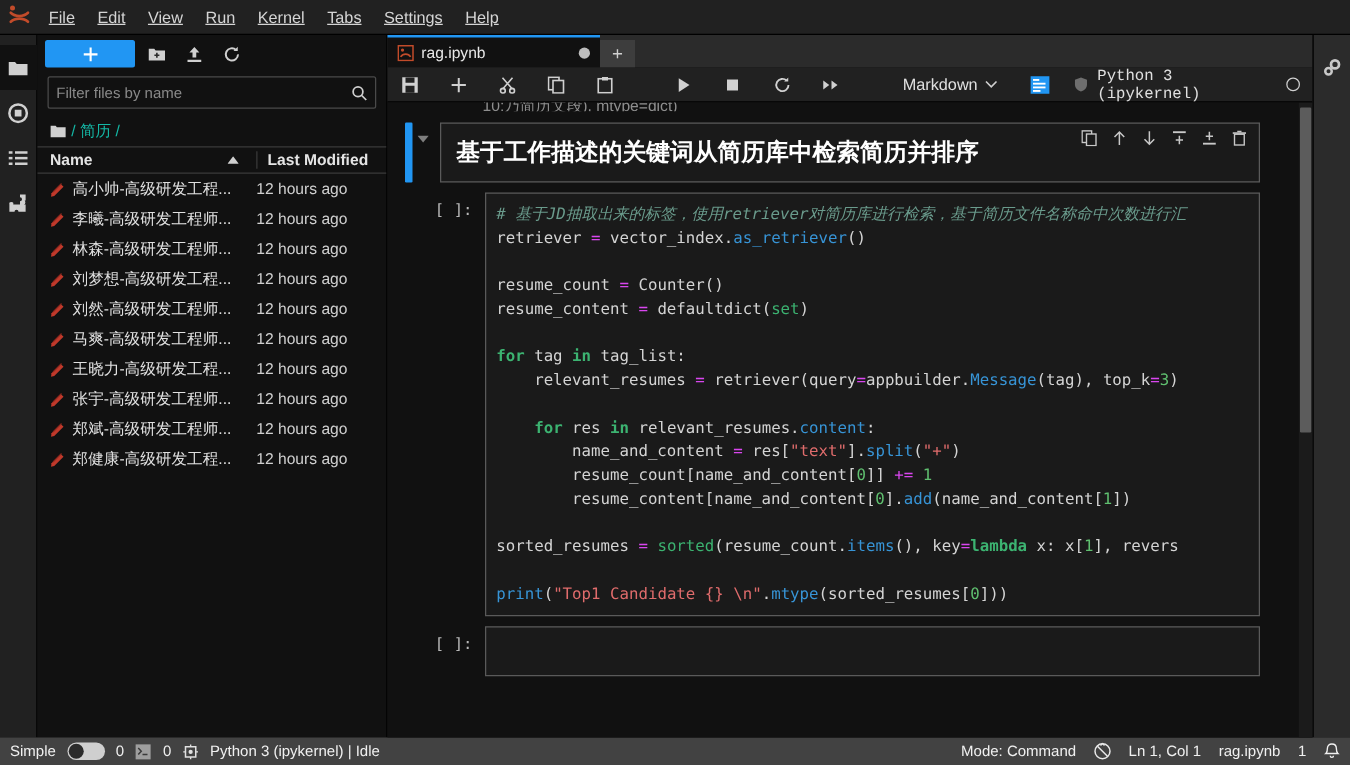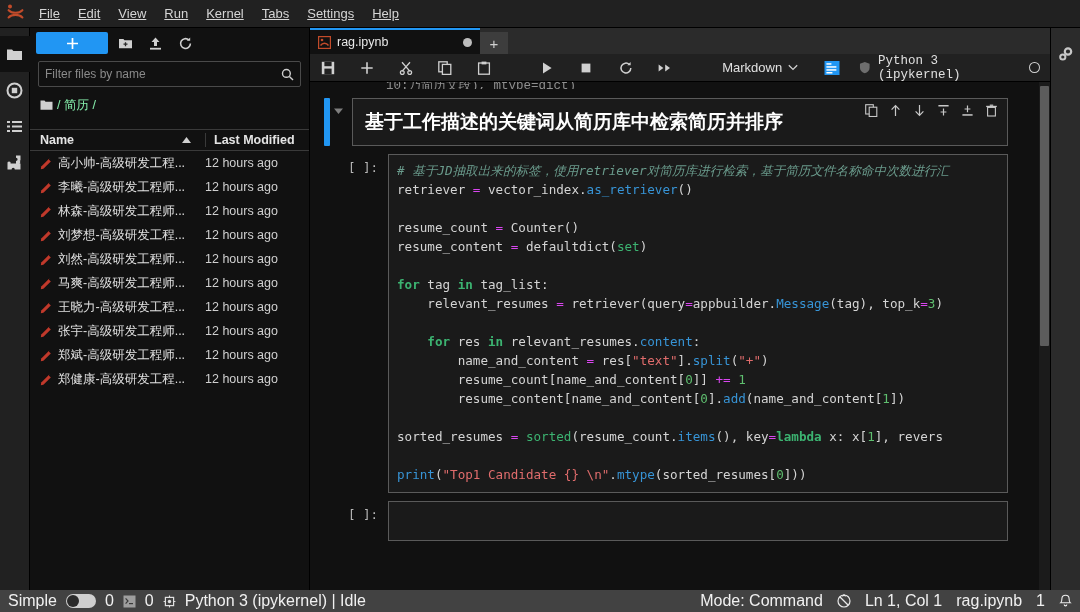--- a/index.html
+++ b/index.html
@@ -55,26 +55,26 @@
     margin: 3px 8px 6px 8px; height: 26px; border: 1px solid #4a4a4a; border-radius: 2px;
     display: flex; align-items: center; padding: 0 6px; background: #111;
   }
   .fb-filter input {
     flex: 1 1 auto; background: transparent; border: none; outline: none;
     color: #bdbdbd; font-size: 12px; font-family: "Liberation Sans", sans-serif;
   }
   .fb-filter input::placeholder { color: #8a8a8a; }
   .fb-crumbs {
     height: 24px; display: flex; align-items: center; gap: 4px; padding: 0 10px;
-    color: #86efac; font-size: 12.5px;
+    color: #14b8a6; font-size: 12.5px;
   }
   .fb-header {
     display: flex; height: 22px; align-items: center;
     border-top: 1px solid #3a3a3a; border-bottom: 1px solid #3a3a3a;
-    color: #e4e4e4; font-size: 12.5px; font-weight: bold; padding-left: 10px; margin-top: 12px;
+    color: #e4e4e4; font-size: 12.5px; font-weight: bold; padding-left: 10px;
   }
   .fb-h-name { flex: 1 1 auto; display: flex; align-items: center; gap: 4px; }
   .fb-h-mod { width: 104px; flex: 0 0 104px; border-left: 1px solid #3a3a3a; padding-left: 8px; }
   .fb-list { flex: 1 1 auto; overflow: hidden; }
   .fb-row {
     display: flex; align-items: center; height: 24px; padding-left: 10px; cursor: pointer;
     color: #e0e0e0; font-size: 12.5px;
   }
   .fb-name {
     flex: 1 1 auto; display: flex; align-items: center; gap: 5px;
@@ -115,21 +115,21 @@
   }
   .tb-right { margin-left: auto; display: flex; align-items: center; gap: 7px; padding-right: 4px; font-family: Liberation Mono, monospace; }
   .kernel-name { color: #e0e0e0; font-size: 12.5px; }
   .kernel-idle { width: 11px; height: 11px; border: 1.5px solid #d0d0d0; border-radius: 50%; }
 
   
   .nbbody { flex: 1 1 auto; position: relative; overflow: hidden; background: #111; }
   .nbscroll { position: absolute; inset: 0 11px 0 0; overflow: hidden; }
 
   .cut-line {
-    color: #a5a5a5; font-family: Liberation Mono, monospace; font-size: 12.5px;
+    color: #a5a5a5; font-family: Liberation Sans, sans-serif; font-size: 12.5px;
     padding-left: 76px; height: 12px; overflow: hidden; opacity: .85;
     position: relative; top: -5px; white-space: nowrap;
   }
 
   .cell { display: flex; position: relative; padding: 4px 0; }
   .cell-bar {
     width: 6px; flex: 0 0 6px; margin-left: 14px; background: transparent; border-radius: 1px;
   }
   .cell.selected .cell-bar { background: #2196f3; }
   .collapser {
@@ -178,21 +178,21 @@
     position: absolute; left: 1px; width: 9px; background: #5c5c5c; border-radius: 1px;
   }
   .right-rail {
     width: 30px; flex: 0 0 30px; background: #2b2b2b; display: flex; flex-direction: column;
     align-items: center; padding-top: 8px; border-left: 1px solid #000;
   }
 
   
   .statusbar {
     height: 22px; flex: 0 0 22px; background: #424242; display: flex; align-items: center;
-    color: #f0f0f0; font-size: 16px; padding: 0 8px; gap: 10px;
+    color: #f0f0f0; font-size: 12px; padding: 0 8px; gap: 10px;
   }
   .sb-left { display: flex; align-items: center; gap: 9px; }
   .sb-right { margin-left: auto; display: flex; align-items: center; gap: 14px; }
   .toggle {
     width: 30px; height: 14px; border-radius: 7px; background: #cfcfcf; position: relative; cursor: pointer;
   }
   .toggle .knob {
     position: absolute; left: 1px; top: 1px; width: 12px; height: 12px; border-radius: 50%; background: #2b2b2b;
   }
   .sb-item { display: flex; align-items: center; gap: 5px; cursor: default; }

